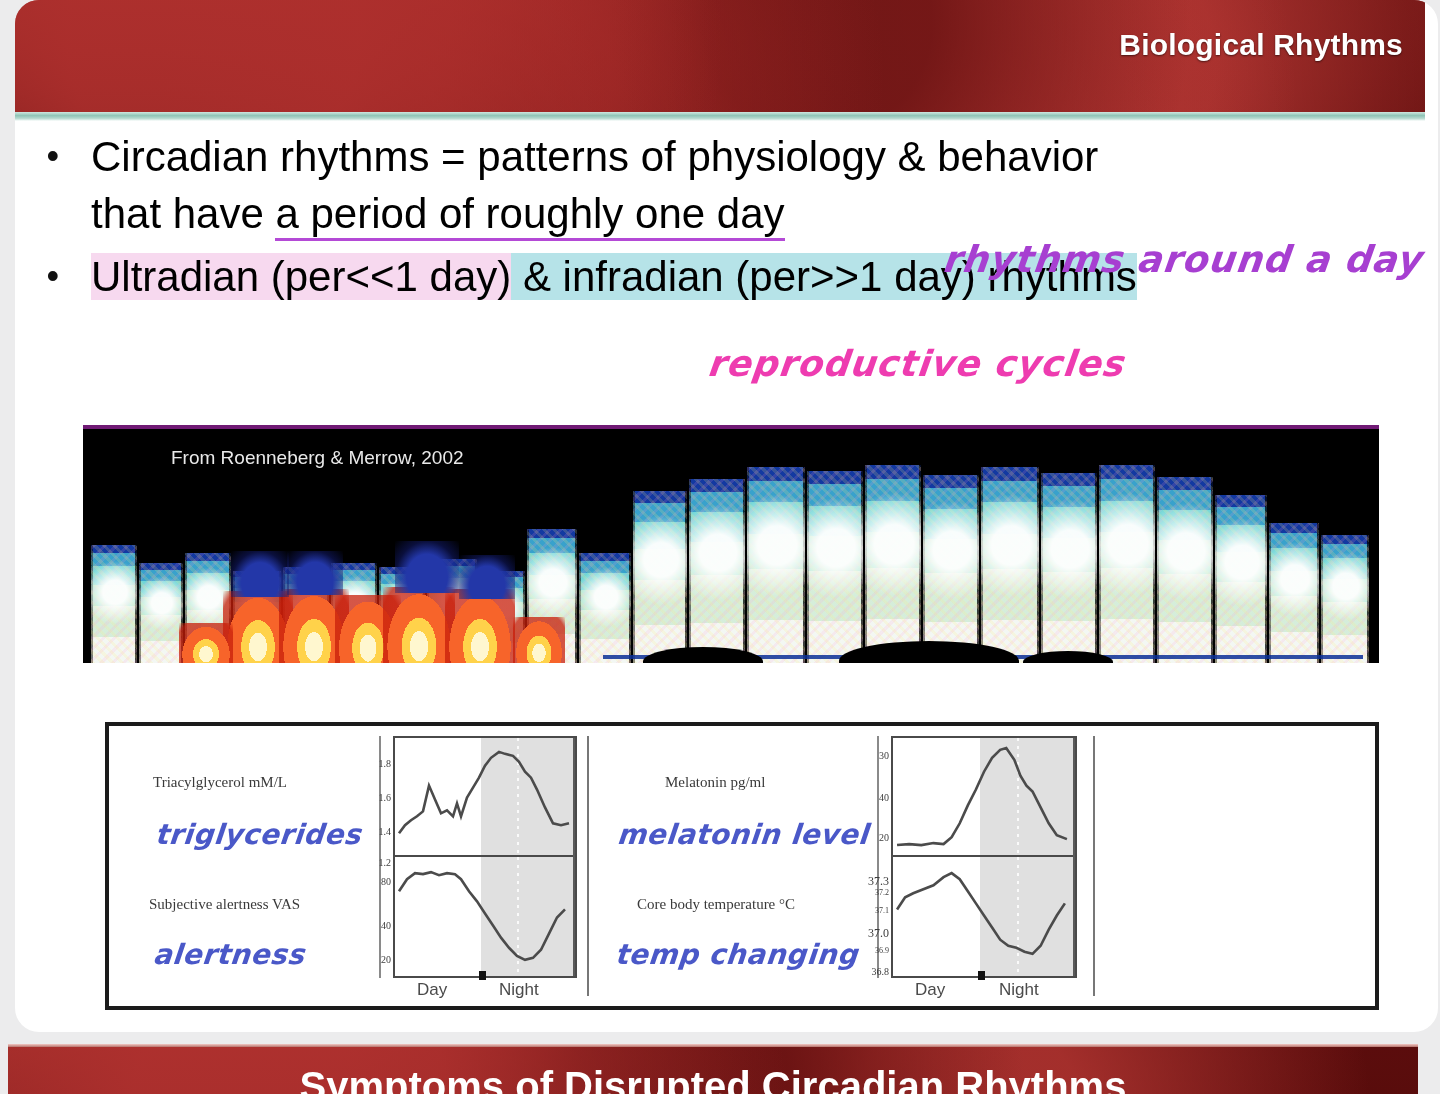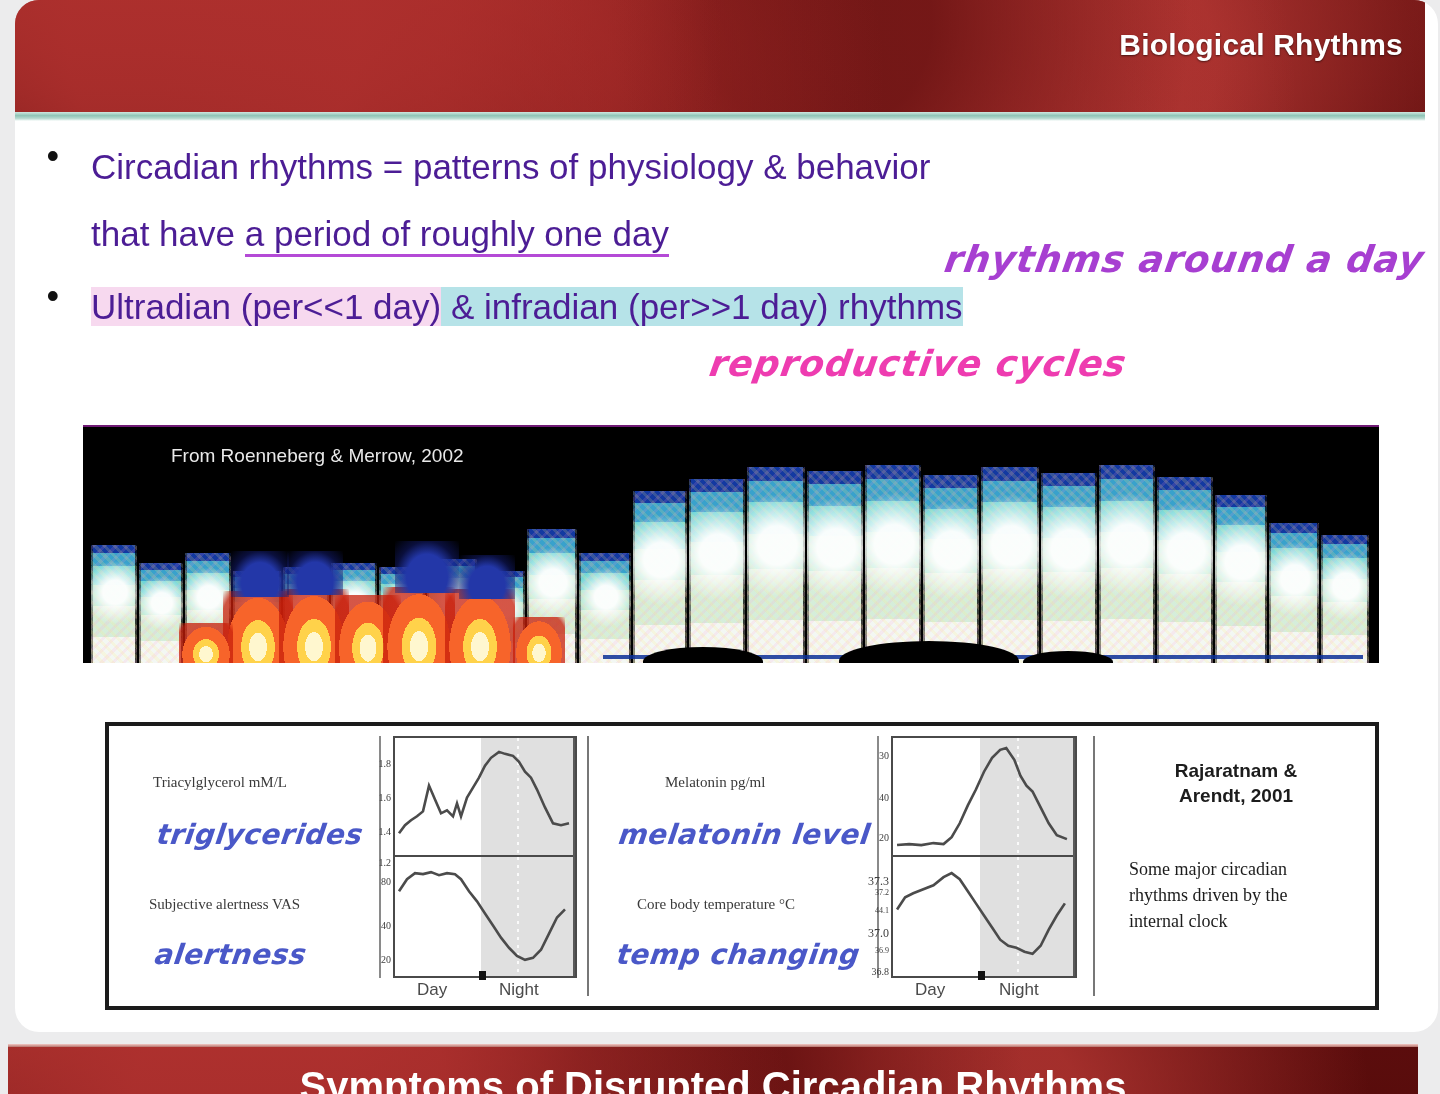--- a/index.html
+++ b/index.html
@@ -43,21 +43,21 @@
 
   
   .bullets { position: absolute; left: 0; top: 128px; width: 1410px; }
   .bullet-row { position: relative; display: flex; align-items: flex-start; }
   .bullet-dot {
     width: 58px; flex: 0 0 58px; text-align: right; padding-right: 14px;
     font-size: 36px; line-height: 56px; color: #111;
   }
   .bullet-body { flex: 1 1 auto; position: relative; }
   .btext {
-    font-size: 35px; line-height: 57px; color: #4c1d95; white-space: nowrap; margin-top: 10px;
+    font-size: 42px; line-height: 57px; color: #000000; white-space: nowrap;
   }
   .b1-line1 { padding-left: 18px; }
   .b1-line2 { padding-left: 18px; position: relative; }
   .underline-purple {
     border-bottom: 3px solid #b44ad6; padding-bottom: 1px;
   }
   .hl-pink { background: #f7d9ef; }
   .hl-teal { background: #b6e3e8; }
 
   .hand {
@@ -76,21 +76,21 @@
   }
   #hand-repro {
     position: absolute; left: 695px; top: 343px;
     font-size: 36px; white-space: nowrap;
   }
 
   
   #actogram {
     position: absolute; left: 68px; top: 425px; width: 1296px; height: 238px;
     background: #000; overflow: hidden;
-    border-top: 2px solid #701a75;
+    border-top: 4px solid #701a75;
   }
   #actogram-caption {
     position: absolute; left: 88px; top: 18px;
     color: #e9e9e9; font-size: 19px; white-space: nowrap;
     z-index: 6; text-shadow: 0 0 2px #000;
   }
   .acto-col {
     position: absolute; bottom: 0;
     background:
       linear-gradient(180deg,
@@ -350,21 +350,21 @@
         <div class="fig-hand hand-blue" style="left:22px; top:212px;">temp changing</div>
 
         <div class="chart-box" style="left:270px; top:10px; width:212px; height:268px;">
           <div class="axis-ladder"></div>
           <div class="chart-axis-ticks">
             <span class="tick" style="top:14px;">30</span>
             <span class="tick" style="top:56px;">40</span>
             <span class="tick" style="top:96px;">20</span>
             <span class="tick" style="top:138px; font-size:12px;">37.3</span>
             <span class="tick" style="top:152px; font-size:8px;">37.2</span>
-            <span class="tick" style="top:170px; font-size:8px;">44.1</span>
+            <span class="tick" style="top:170px; font-size:8px;">37.1</span>
             <span class="tick" style="top:190px; font-size:12px;">37.0</span>
             <span class="tick" style="top:210px; font-size:8px;">36.9</span>
             <span class="tick" style="top:230px; font-size:10px;">36.8</span>
           </div>
 
           <div class="chart-frame">
             <div class="chart-half top">
               <div class="night-band"></div>
               <div class="mid-dots"></div>
               <svg viewBox="0 0 180 118" preserveAspectRatio="none" style="position:absolute;inset:0;width:100%;height:100%;">
@@ -384,27 +384,20 @@
           <div class="daynight">
             <div class="dn-mark"></div>
             <span class="dn-label" style="left:24px;">Day</span>
             <span class="dn-label" style="left:108px;">Night</span>
           </div>
         </div>
       </div>
 
       <div class="panel-divider" style="left:984px;"></div>
 
-      <div class="fig-col" style="left:992px; width:274px;">
-        <div class="cite-title" style="left:20px; top:32px; width:230px;">
-          <span>Rajaratnam &amp;</span><br>
-          <span>Arendt, 2001</span>
-        </div>
-        <div class="cite-body" style="left:28px; top:130px;">Some major circadian rhythms driven by the internal clock</div>
-      </div>
 
     </div>
   </div>
 
   <div id="slide-next">
     <div id="next-banner">
       <div id="next-rule"></div>
       <div id="next-title">Symptoms of Disrupted Circadian Rhythms</div>
     </div>
   </div>

